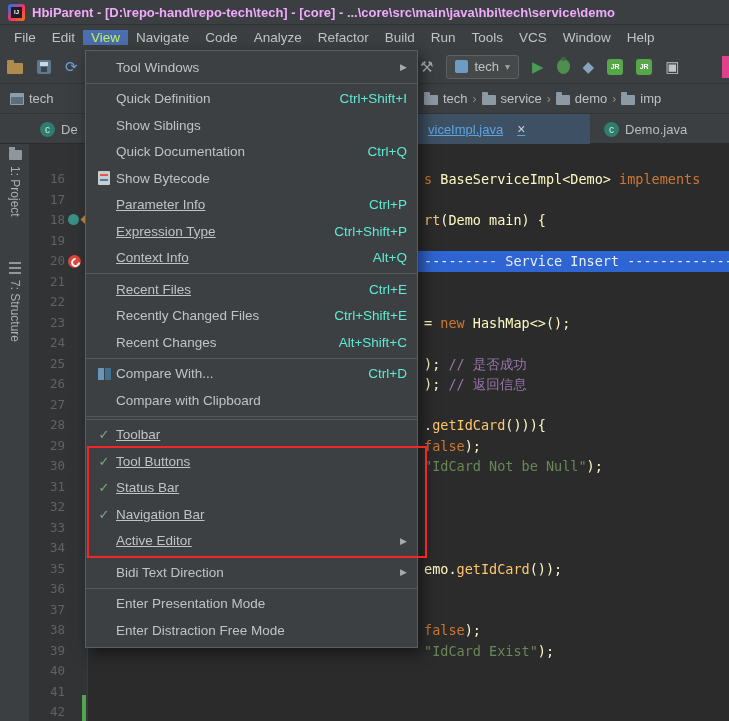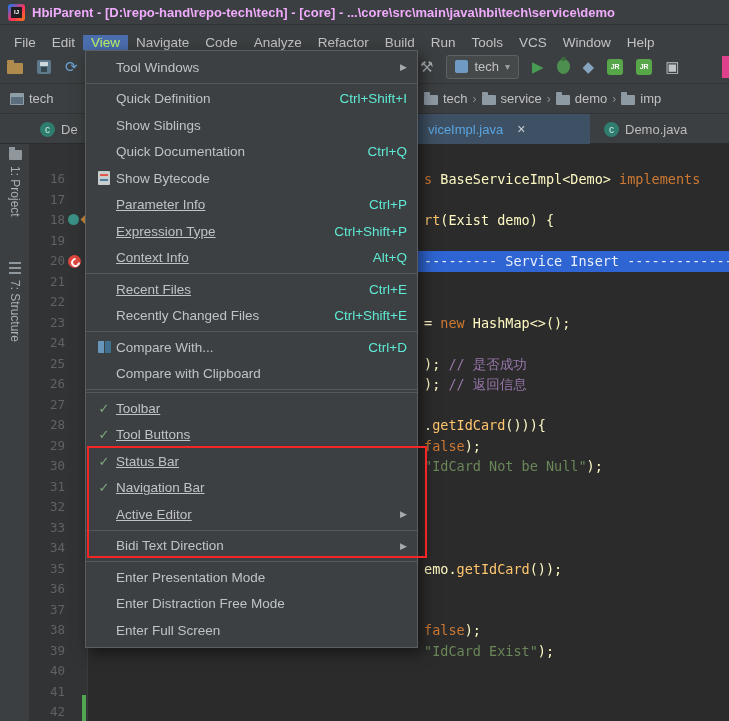--- a/index.html
+++ b/index.html
@@ -7,21 +7,21 @@
   body { width:729px; height:721px; font-family:"Liberation Sans", sans-serif; }
   .window { position:relative; width:729px; height:721px; background:#2b2b2b; overflow:hidden; color:#bbbbbb; font-size:13px; }
 
   
   .titlebar { height:25px; background:#3c3f41; display:flex; align-items:center; padding:0 8px; gap:7px; border-bottom:1px solid #303234; }
   .app-icon { width:17px; height:17px; border-radius:3px; background:linear-gradient(135deg,#087cfa,#fe315d 55%,#f97a12); display:flex; align-items:center; justify-content:center; flex:0 0 auto; }
   .app-icon i { font-style:normal; width:11px; height:11px; background:#1e1f22; color:#ffffff; font-size:6px; font-weight:bold; display:flex; align-items:center; justify-content:center; }
   .title-text { color:#f0abfc; font-weight:bold; font-size:13px; white-space:nowrap; overflow:hidden; }
 
   
-  .menubar { height:25px; background:#3c3f41; display:flex; align-items:flex-end; padding-left:6px; }
+  .menubar { height:25px; background:#3c3f41; display:flex; align-items:center; padding-left:6px; }
   .menu-item { padding:0 8px; display:flex; align-items:center; color:#c0c2c4; font-size:13.5px; }
   .menu-item.active { background:#4b6eaf; color:#bef264; }
 
   
   .toolbar { height:34px; background:#3c3f41; border-bottom:1px solid #323435; position:relative; display:flex; align-items:center; }
   .toolbar-left { display:flex; align-items:center; gap:14px; padding-left:7px; }
   .toolbar-right { position:absolute; left:420px; top:0; bottom:0; display:flex; align-items:center; gap:13px; }
   .tbi { display:inline-flex; align-items:center; justify-content:center; }
   .tbi.glyph { font-size:15px; line-height:1; }
   .icon-folder { width:16px; height:11px; background:#b08b4e; border-radius:1px; position:relative; margin-top:3px; }
@@ -42,21 +42,21 @@
   .crumb { display:flex; align-items:center; gap:5px; color:#bfc1c3; font-size:13px; }
   .crumb-sep { color:#8b8d8f; font-size:12px; padding:0 5px; }
   .window-icon { width:14px; height:12px; background:#5a6e7e; border:1px solid #8f9da7; border-top:4px solid #8f9da7; border-radius:1px; }
   .folder-icon { width:14px; height:10px; background:#8d99a3; border-radius:1px; position:relative; margin-top:3px; }
   .folder-icon::before { content:""; position:absolute; top:-3px; left:0; width:6px; height:3px; background:#8d99a3; border-radius:1px 1px 0 0; }
   .breadcrumbs { position:absolute; left:424px; top:0; bottom:0; display:flex; align-items:center; }
 
   
   .tabbar { height:30px; background:#3c3f41; border-bottom:1px solid #2b2b2b; position:relative; }
   .tab { position:absolute; top:0; height:30px; display:flex; align-items:center; gap:6px; padding:0 10px; color:#bcbcbc; font-size:13px; white-space:nowrap; }
-  .tab.active { background:#3e5063; color:#5aa4e0; }
+  .tab.active { background:#3e5063; color:#5aa4e0;text-decoration:underline; }
   .tab .close { color:#ced0d6; font-size:14px; margin-left:8px; }
   .class-icon { width:15px; height:15px; border-radius:50%; background:#2f7d6f; color:#cfe9e2; font-size:10px; display:inline-flex; align-items:center; justify-content:center; flex:0 0 auto; }
   [data-name="tab-de"] { left:30px; width:56px; overflow:hidden; }
   [data-name="tab-serviceimpl"] { left:418px; width:172px; }
   [data-name="tab-demo"] { left:594px; }
 
   
   .main { position:absolute; top:144px; left:0; right:0; bottom:0; display:flex; }
   .stripe { width:30px; background:#3c3f41; border-right:1px solid #323435; position:relative; flex:0 0 auto; }
   .stripe-btn { position:absolute; left:0; width:30px; display:flex; flex-direction:column; align-items:center; gap:6px; }
@@ -244,21 +244,21 @@
           <div class="ln" data-name="line-number">37</div>
           <div class="ln" data-name="line-number">38</div>
           <div class="ln" data-name="line-number">39</div>
           <div class="ln" data-name="line-number">40</div>
           <div class="ln" data-name="line-number">41</div>
           <div class="ln" data-name="line-number">42</div>
         </div>
       <div class="code" data-name="code-area">
           <div class="code-line" data-name="code-line-16"><span class="frag" data-name="code-text"><span class="tok-k" data-name="code-token">s </span><span class="tok-p" data-name="code-token">BaseServiceImpl&lt;Demo&gt; </span><span class="tok-k" data-name="code-token">implements</span></span></div>
           <div class="code-line" data-name="code-line-17"></div>
-          <div class="code-line" data-name="code-line-18"><span class="frag" data-name="code-text"><span class="tok-m" data-name="code-token">rt</span><span class="tok-p" data-name="code-token">(Exist demo) {</span></span></div>
+          <div class="code-line" data-name="code-line-18"><span class="frag" data-name="code-text"><span class="tok-m" data-name="code-token">rt</span><span class="tok-p" data-name="code-token">(Demo main) {</span></span></div>
           <div class="code-line" data-name="code-line-19"></div>
           <div class="code-line hl" data-name="code-line-20"><span class="frag" data-name="code-text"><span class="tok-s1" data-name="code-token">--------- Service Insert -------------------------</span></span></div>
           <div class="code-line" data-name="code-line-21"></div>
           <div class="code-line" data-name="code-line-22"></div>
           <div class="code-line" data-name="code-line-23"><span class="frag" data-name="code-text"><span class="tok-p" data-name="code-token">= </span><span class="tok-k" data-name="code-token">new </span><span class="tok-p" data-name="code-token">HashMap&lt;&gt;();</span></span></div>
           <div class="code-line" data-name="code-line-24"></div>
           <div class="code-line" data-name="code-line-25"><span class="frag" data-name="code-text"><span class="tok-p" data-name="code-token">); </span><span class="tok-c" data-name="code-token">// 是否成功</span></span></div>
           <div class="code-line" data-name="code-line-26"><span class="frag" data-name="code-text"><span class="tok-p" data-name="code-token">); </span><span class="tok-c" data-name="code-token">// 返回信息</span></span></div>
           <div class="code-line" data-name="code-line-27"></div>
           <div class="code-line" data-name="code-line-28"><span class="frag" data-name="code-text"><span class="tok-p" data-name="code-token">.</span><span class="tok-m" data-name="code-token">getIdCard</span><span class="tok-p" data-name="code-token">())){</span></span></div>
@@ -326,20 +326,25 @@
       <div class="mi" data-name="view-menu-item-recent-files">
         <span class="mi-icon" data-name="menu-item-icon-spacer"></span>
         <span class="mi-label u" data-name="menu-item-label">Recent Files</span>
         <span class="mi-short" data-name="menu-item-shortcut">Ctrl+E</span>
       </div>
       <div class="mi" data-name="view-menu-item-recently-changed-files">
         <span class="mi-icon" data-name="menu-item-icon-spacer"></span>
         <span class="mi-label" data-name="menu-item-label">Recently Changed Files</span>
         <span class="mi-short" data-name="menu-item-shortcut">Ctrl+Shift+E</span>
       </div>
+      <div class="mi" data-name="view-menu-item-recent-changes">
+        <span class="mi-icon" data-name="menu-item-icon-spacer"></span>
+        <span class="mi-label" data-name="menu-item-label">Recent Changes</span>
+        <span class="mi-short" data-name="menu-item-shortcut">Alt+Shift+C</span>
+      </div>
       <div class="mi-sep" data-name="menu-separator"></div>
       <div class="mi" data-name="view-menu-item-compare-with">
         <span class="mi-icon" data-name="diff-icon">
           <span class="ico-diff" data-name="diff-icon"></span>
         </span>
         <span class="mi-label" data-name="menu-item-label">Compare With...</span>
         <span class="mi-short" data-name="menu-item-shortcut">Ctrl+D</span>
       </div>
       <div class="mi" data-name="view-menu-item-compare-with-clipboard">
         <span class="mi-icon" data-name="menu-item-icon-spacer"></span>
@@ -376,21 +381,17 @@
       </div>
       <div class="mi-sep" data-name="menu-separator"></div>
       <div class="mi" data-name="view-menu-item-enter-presentation-mode">
         <span class="mi-icon" data-name="menu-item-icon-spacer"></span>
         <span class="mi-label" data-name="menu-item-label">Enter Presentation Mode</span>
       </div>
       <div class="mi" data-name="view-menu-item-enter-distraction-free-mode">
         <span class="mi-icon" data-name="menu-item-icon-spacer"></span>
         <span class="mi-label" data-name="menu-item-label">Enter Distraction Free Mode</span>
       </div>
-      <div class="mi" data-name="view-menu-item-enter-full-screen">
-        <span class="mi-icon" data-name="menu-item-icon-spacer"></span>
-        <span class="mi-label" data-name="menu-item-label">Enter Full Screen</span>
-      </div>
     </div>
 
   <div class="red-box" data-name="annotation-highlight-box"></div>
 
 </div>
 
 </body></html>

